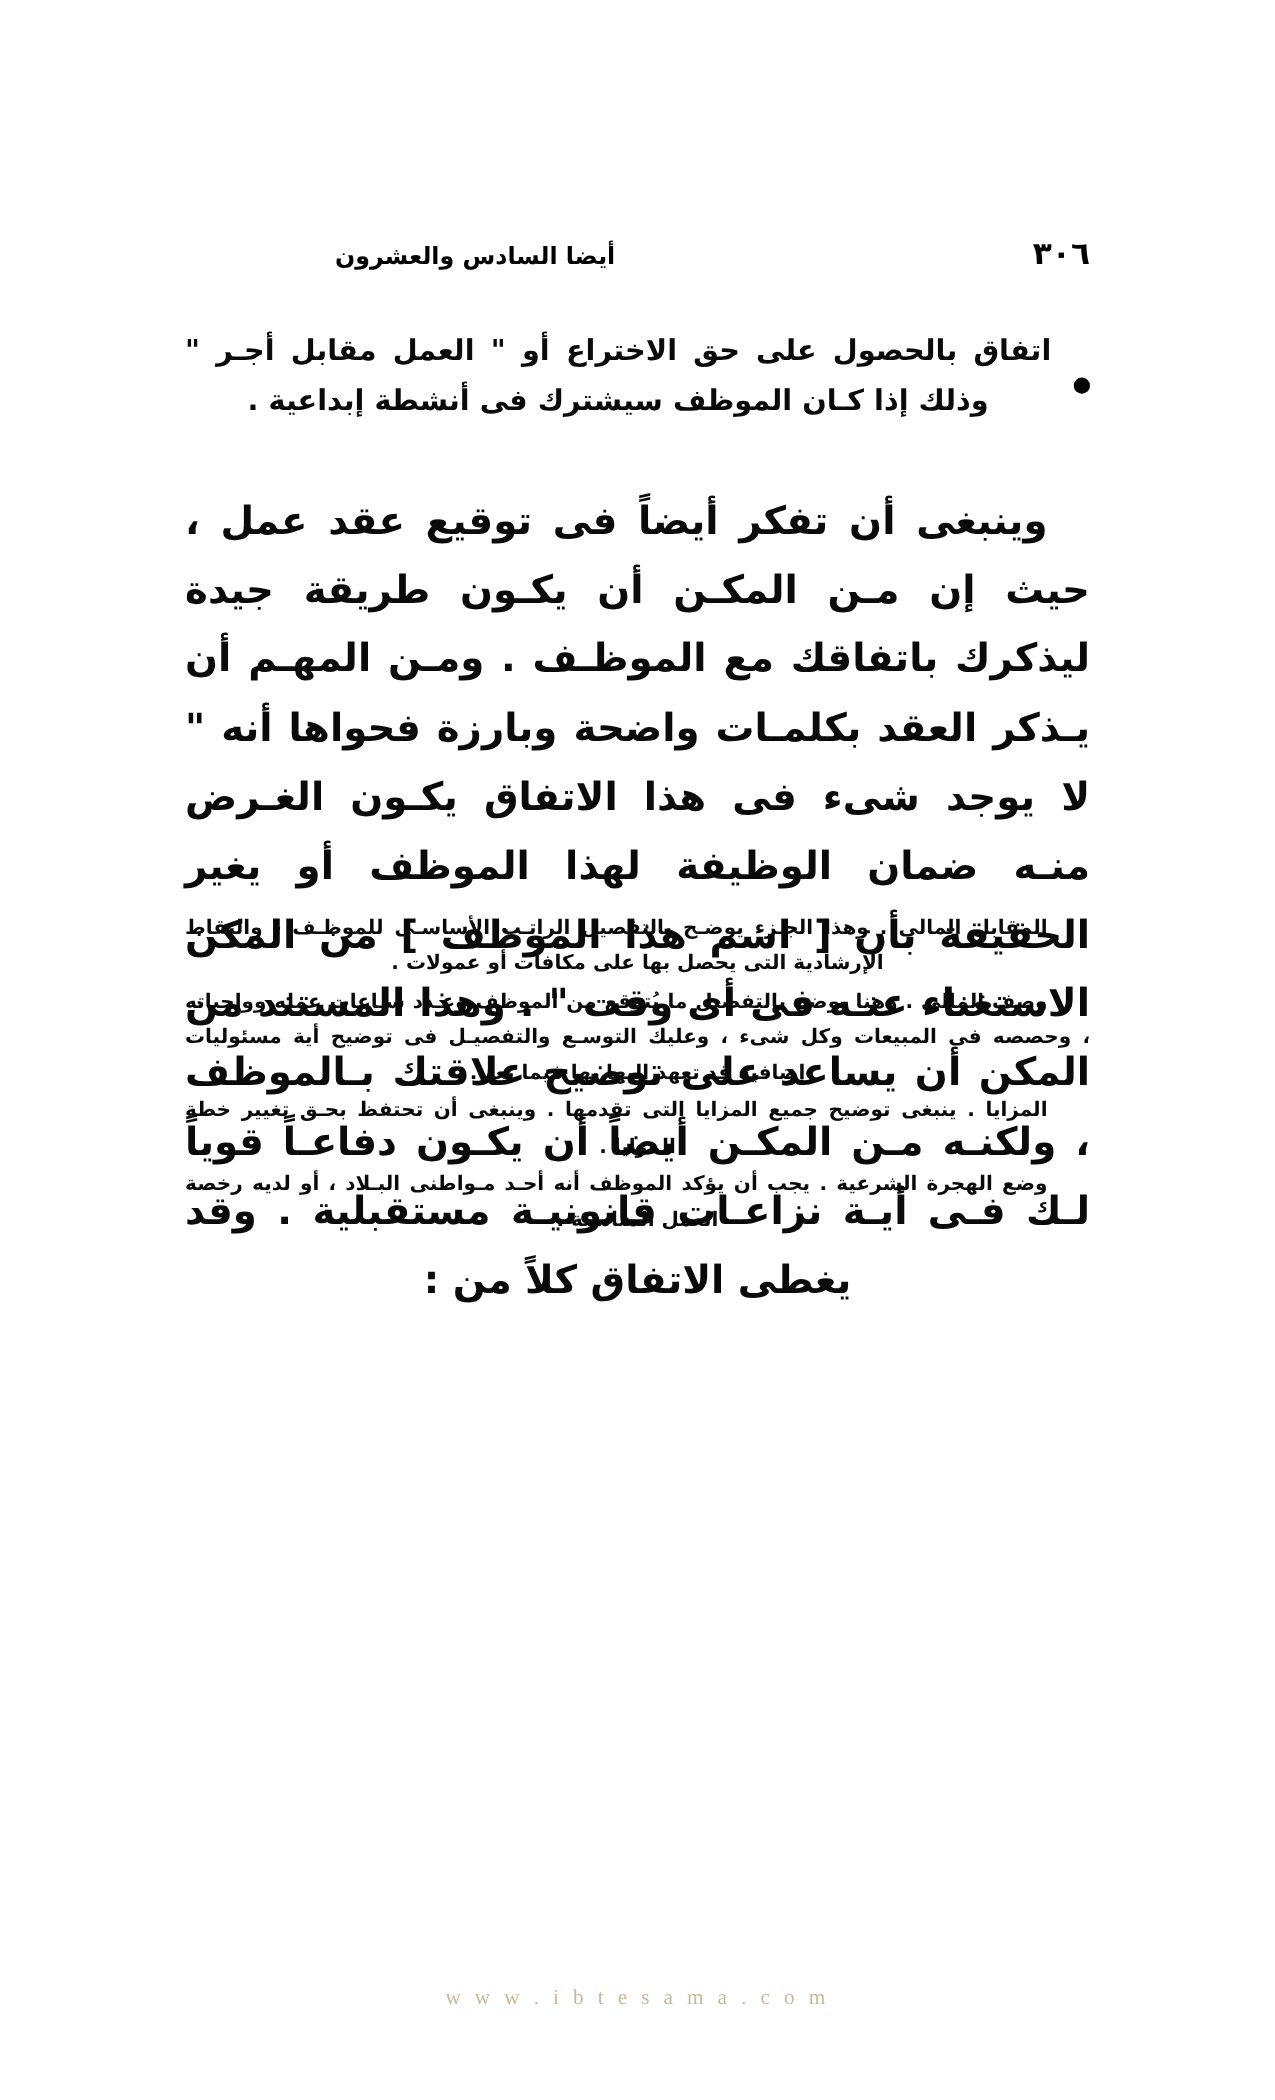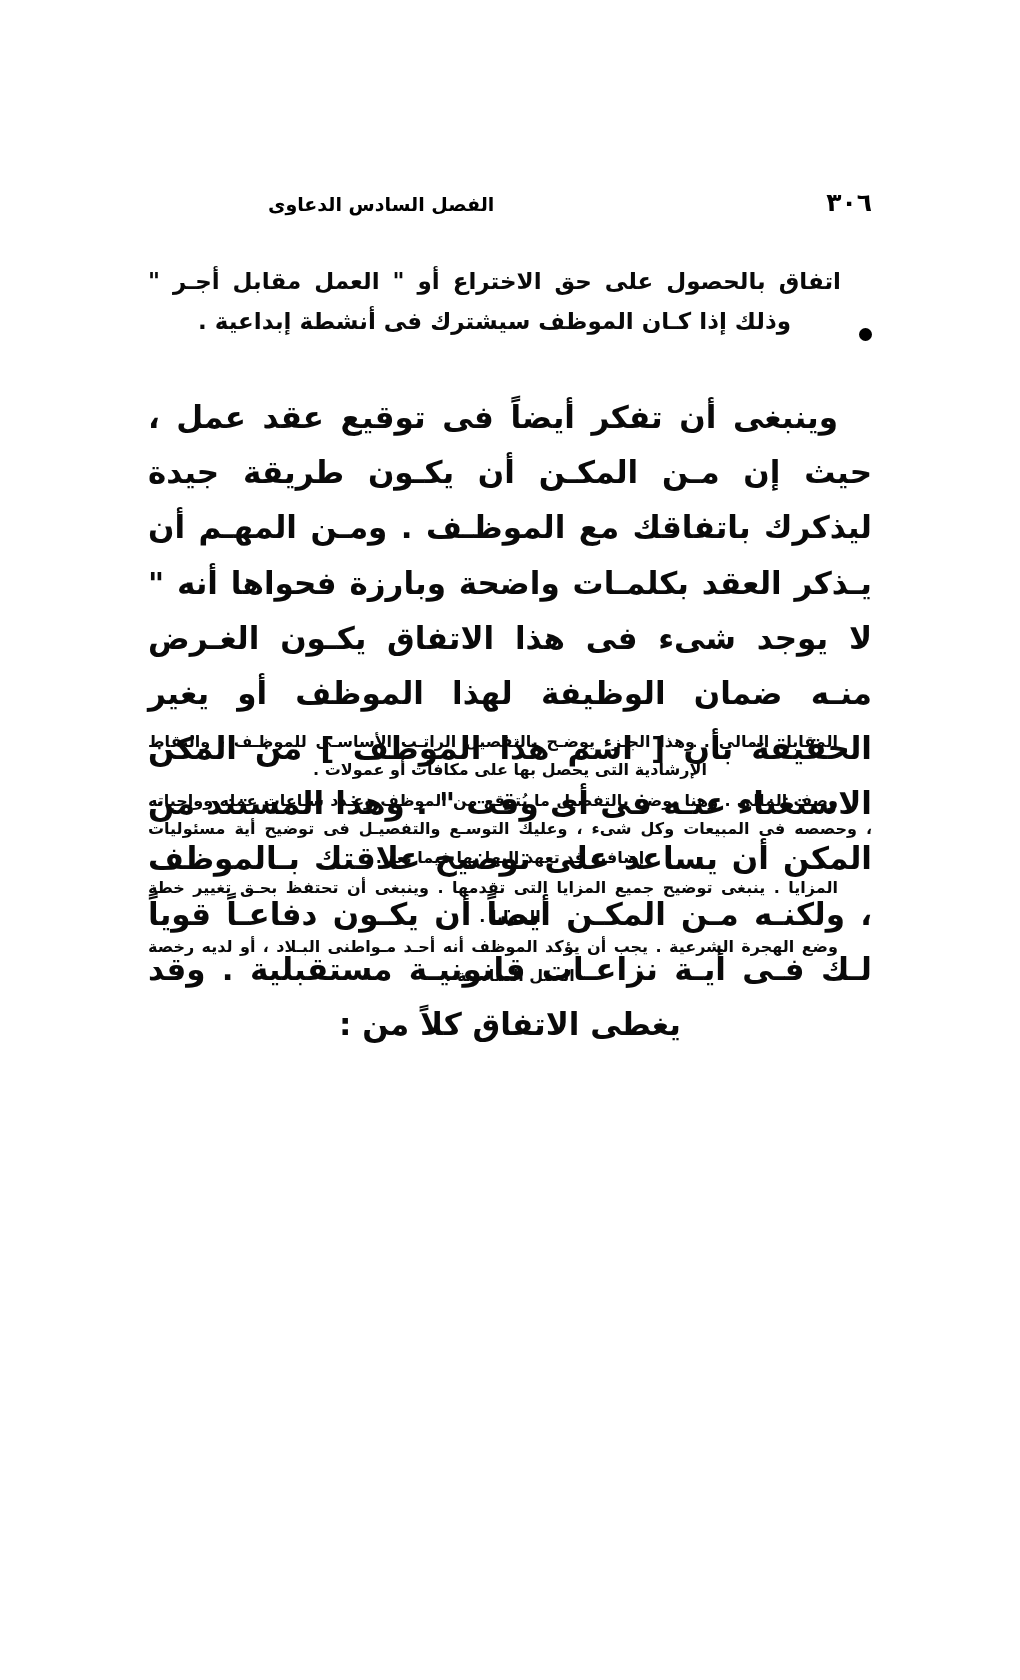--- a/index.html
+++ b/index.html
@@ -45,21 +45,21 @@
   }
 
   
   .bullet-block {
     position: absolute;
     top: 262px;
     right: 148px;
     left: 148px;
     display: flex;
     flex-direction: row;
-    align-items: flex-end;
+    align-items: center;
   }
   .bullet-dot {
     width: 13px;
     height: 13px;
     border-radius: 50%;
     background: #000;
     margin-top: 14px;
     margin-left: 18px;
     flex: 0 0 auto;
   }
@@ -120,21 +120,21 @@
     color: #c9b89a;
   }
 </style>
 </head>
 <body>
 
 <div class="page">
 
   <div class="header-row">
     <div class="page-number">٣٠٦</div>
-    <div class="chapter-title">الفصل السادس الدعاوى</div>
+    <div class="chapter-title">أيضا السادس والعشرون</div>
   </div>
 
   <div class="bullet-block">
     <span class="bullet-dot"></span>
     <div class="bullet-text">اتفاق بالحصول على حق الاختراع أو " العمل مقابل أجـر " وذلك إذا كـان الموظف سيشترك فى أنشطة إبداعية .</div>
   </div>
 
   <div class="body-para">وينبغى أن تفكر أيضاً فى توقيع عقد عمل ، حيث إن مـن المكـن أن يكـون طريقة جيدة ليذكرك باتفاقك مع الموظـف . ومـن المهـم أن يـذكر العقد بكلمـات واضحة وبارزة فحواها أنه " لا يوجد شىء فى هذا الاتفاق يكـون الغـرض منـه ضمان الوظيفة لهذا الموظف أو يغير الحقيقة بأن [ اسم هذا الموظف ] من المكن الاستغناء عنـه فى أى وقت " . وهذا المستند من المكن أن يساعد على توضيح علاقتك بـالموظف ، ولكنـه مـن المكـن أيضاً أن يكـون دفاعـاً قوياً لـك فـى أيـة نزاعـات قانونيـة مستقبلية . وقد يغطى الاتفاق كلاً من :</div>
 
   <div class="term-list">
@@ -145,14 +145,15 @@
       <span class="lead">وصف المالى .</span><span> وهنا يوضح بالتفصيل ما يُتوقع من الموظف وعـدد سـاعات عمله وواجباته ، وحصصه فى المبيعات وكل شىء ، وعليك التوسـع والتفصيـل فى توضيح أية مسئوليات إضافية قد تعهد إليها بها فيما بعد .</span>
     </div>
     <div class="term-item">
       <span class="lead">المزايا .</span><span> ينبغى توضيح جميع المزايا التى تقدمها . وينبغى أن تحتفظ بحـق تغيير خطة المزايا .</span>
     </div>
     <div class="term-item">
       <span class="lead">وضع الهجرة الشرعية .</span><span> يجب أن يؤكد الموظف أنه أحـد مـواطنى البـلاد ، أو لديه رخصة العمل المناسبة .</span>
     </div>
   </div>
 
+  <div class="watermark">w w w . i b t e s a m a . c o m</div>
 
 </div>
 
 </body></html>

